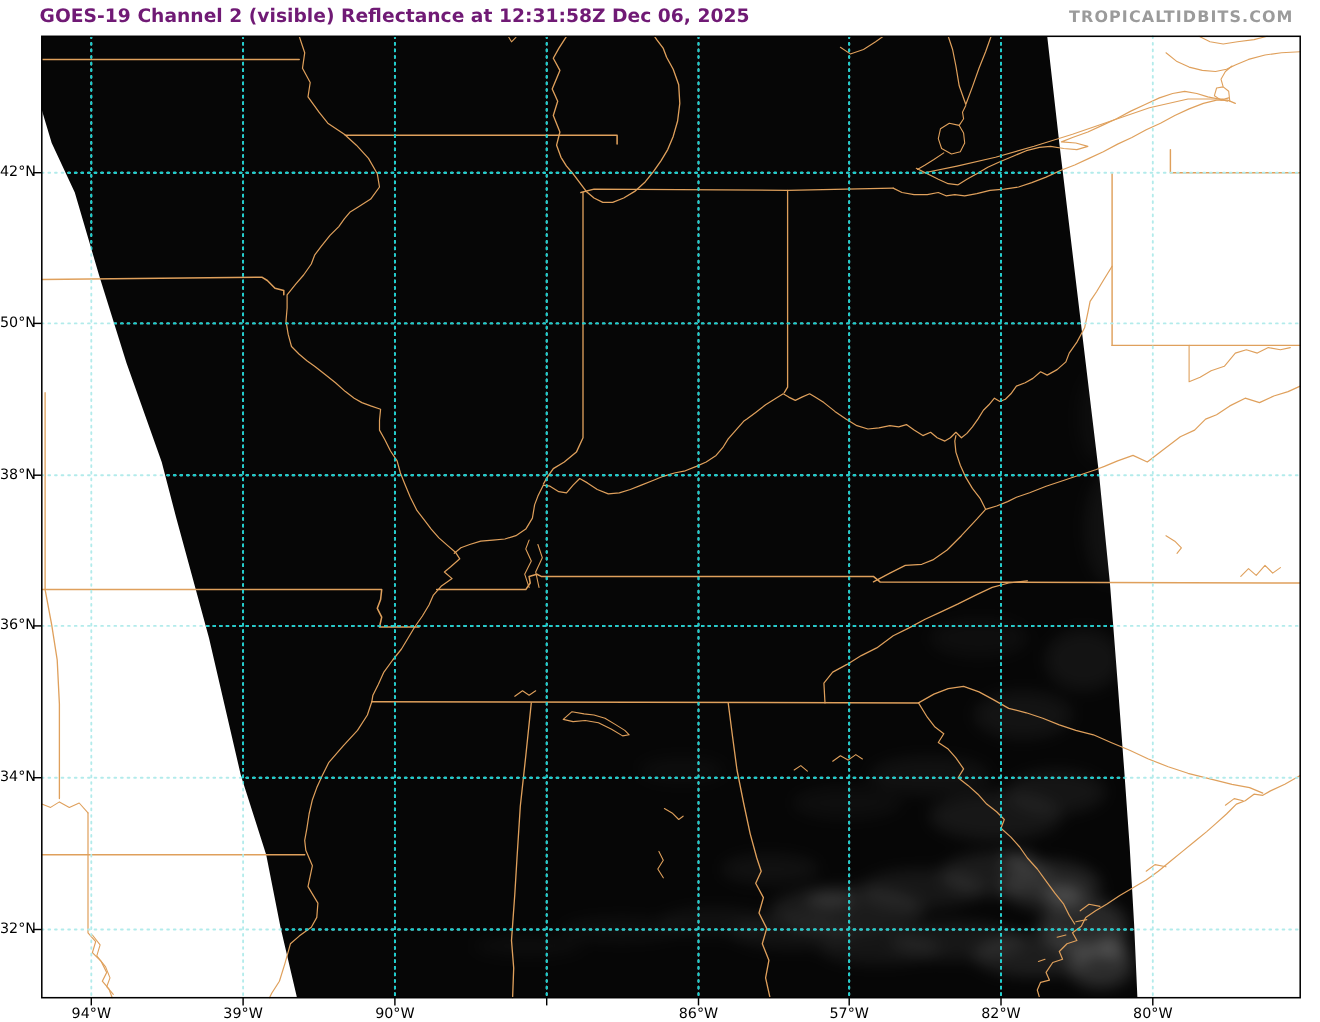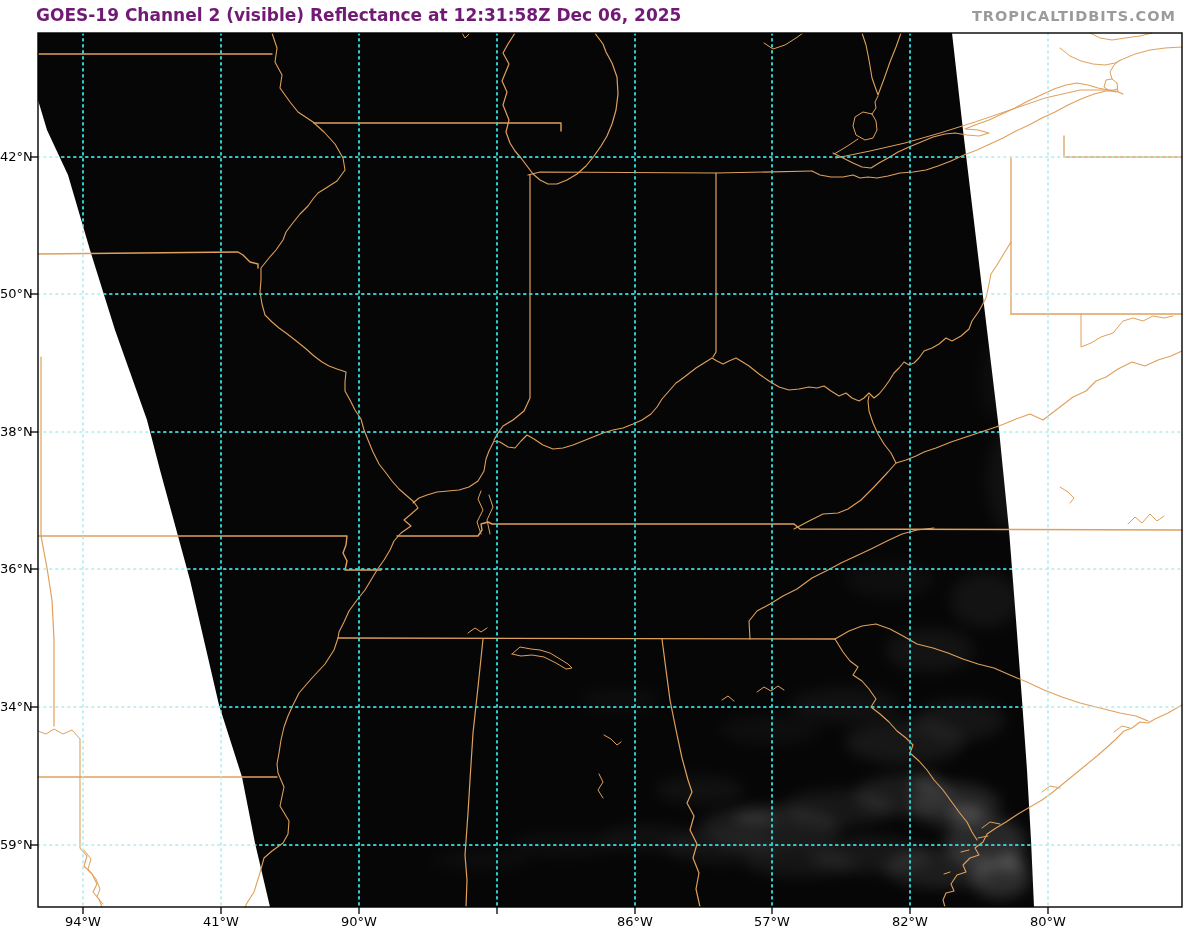--- a/index.html
+++ b/index.html
@@ -155,23 +155,23 @@
       <line x1="772" y1="907" x2="772" y2="914" stroke="#000000" stroke-width="1.3"></line>
       <line x1="910" y1="907" x2="910" y2="914" stroke="#000000" stroke-width="1.3"></line>
       <line x1="1048" y1="907" x2="1048" y2="914" stroke="#000000" stroke-width="1.3"></line>
     </svg>
   <div id="map-labels">
       <div class="lat-label" style="left: 0px; top: 150px;">42°N</div>
       <div class="lat-label" style="left: 0px; top: 287px;">50°N</div>
       <div class="lat-label" style="left: 0px; top: 425px;">38°N</div>
       <div class="lat-label" style="left: 0px; top: 562px;">36°N</div>
       <div class="lat-label" style="left: 0px; top: 700px;">34°N</div>
-      <div class="lat-label" style="left: 0px; top: 838px;">59°N</div>
+      <div class="lat-label" style="left: 0px; top: 838px;">32°N</div>
       <div class="lon-label" style="left: 59px; top: 915px;">94°W</div>
-      <div class="lon-label" style="left: 197px; top: 915px;">41°W</div>
+      <div class="lon-label" style="left: 197px; top: 915px;">39°W</div>
       <div class="lon-label" style="left: 335px; top: 915px;">90°W</div>
       <div class="lon-label" style="left: 473px; top: 915px; margin-top: 32px;">88°W</div>
       <div class="lon-label" style="left: 611px; top: 915px;">86°W</div>
       <div class="lon-label" style="left: 748px; top: 915px;">57°W</div>
       <div class="lon-label" style="left: 886px; top: 915px;">82°W</div>
       <div class="lon-label" style="left: 1024px; top: 915px;">80°W</div>
     </div>
 </div>
 
 </body></html>

